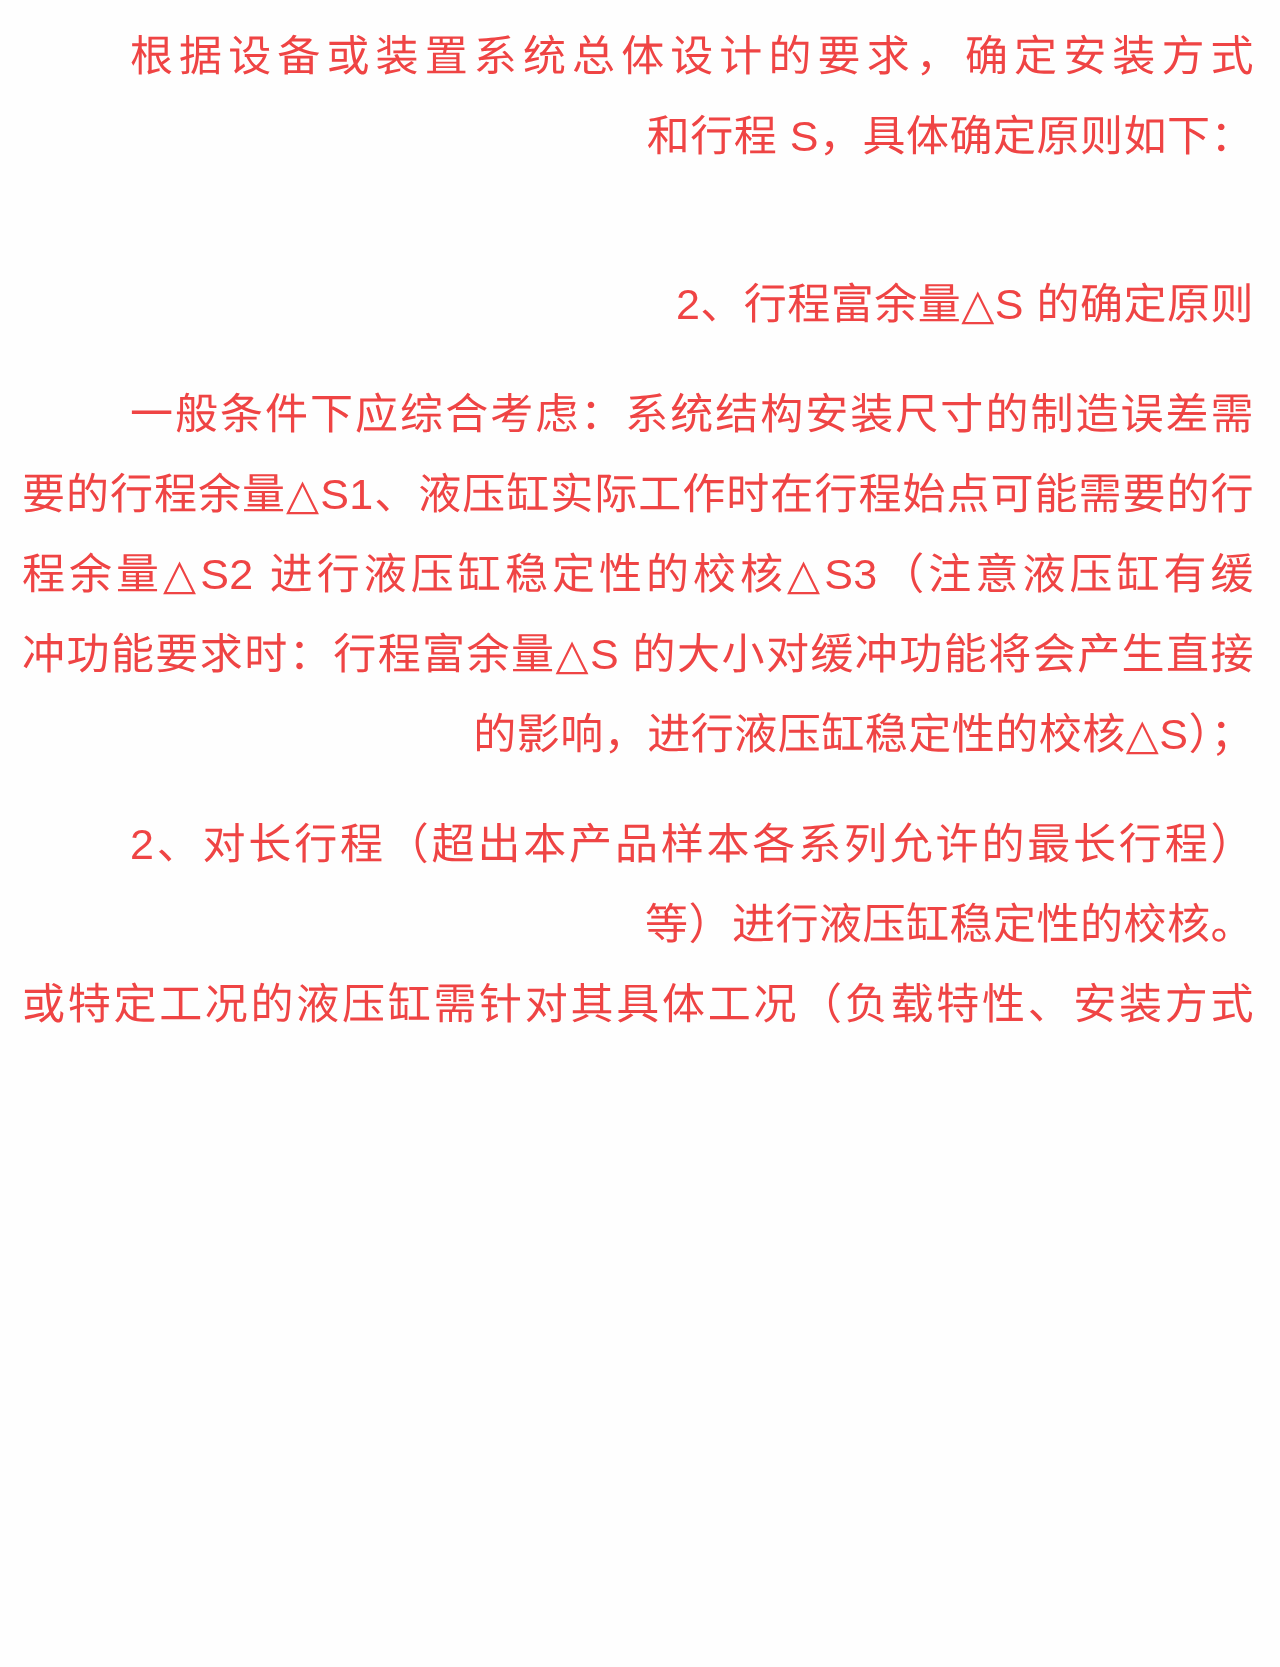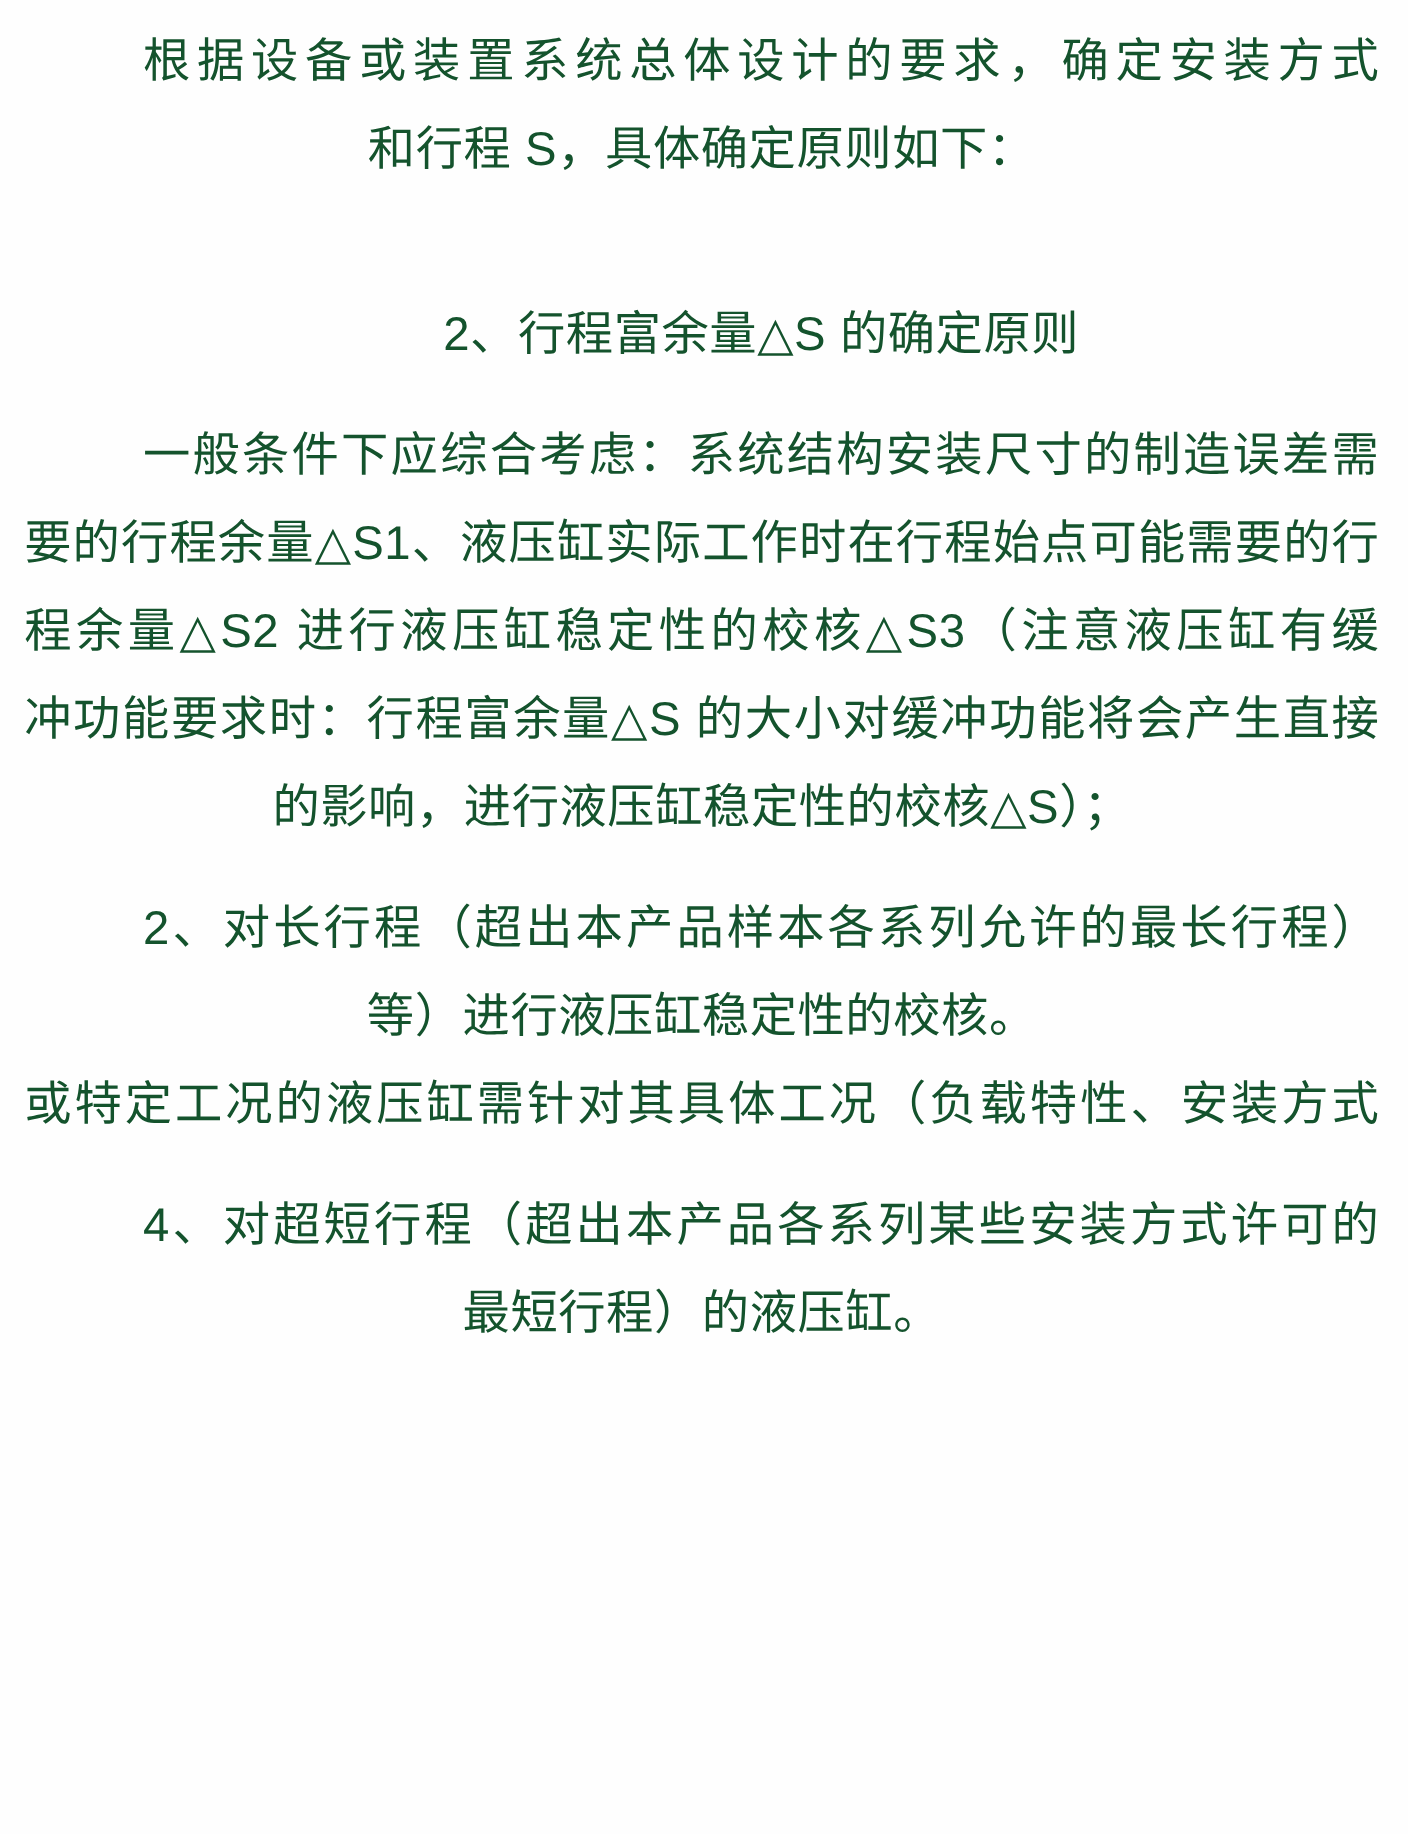--- a/index.html
+++ b/index.html
@@ -10,42 +10,42 @@
 
   .page {
     position: relative;
     width: 1280px;
     height: 1667px;
     margin: 0 auto;
     background: #fefefe;
     overflow: hidden;
     padding: 16px 26px 0 22px;
     font-family: "Liberation Sans", "DejaVu Sans", sans-serif;
-    color: #14532d;
+    color: #ef4444;
   }
 
   .article {
     width: 100%;
   }
 
   .para {
     margin-bottom: 30px;
   }
 
   
   .para.gap-lg {
     margin-bottom: 88px;
   }
 
   .line {
     font-size: 43px;
     line-height: 80px;
     letter-spacing: 0.5px;
     white-space: nowrap;
-    text-align: center;
+    text-align: right;
   }
 
   
   .line.ind {
     padding-left: 108px;
   }
 
   
   .line.j {
     white-space: normal;
@@ -80,19 +80,15 @@
       <div class="line j">冲功能要求时：行程富余量△S 的大小对缓冲功能将会产生直接</div>
       <div class="line">的影响，进行液压缸稳定性的校核△S）；</div>
     </div>
 
     <div class="para">
       <div class="line ind j">2、对长行程（超出本产品样本各系列允许的最长行程）</div>
       <div class="line">等）进行液压缸稳定性的校核。</div>
       <div class="line j">或特定工况的液压缸需针对其具体工况（负载特性、安装方式</div>
     </div>
 
-    <div class="para">
-      <div class="line ind j">4、对超短行程（超出本产品各系列某些安装方式许可的</div>
-      <div class="line">最短行程）的液压缸。</div>
-    </div>
 
   </div>
 </div>
 
 </body></html>

